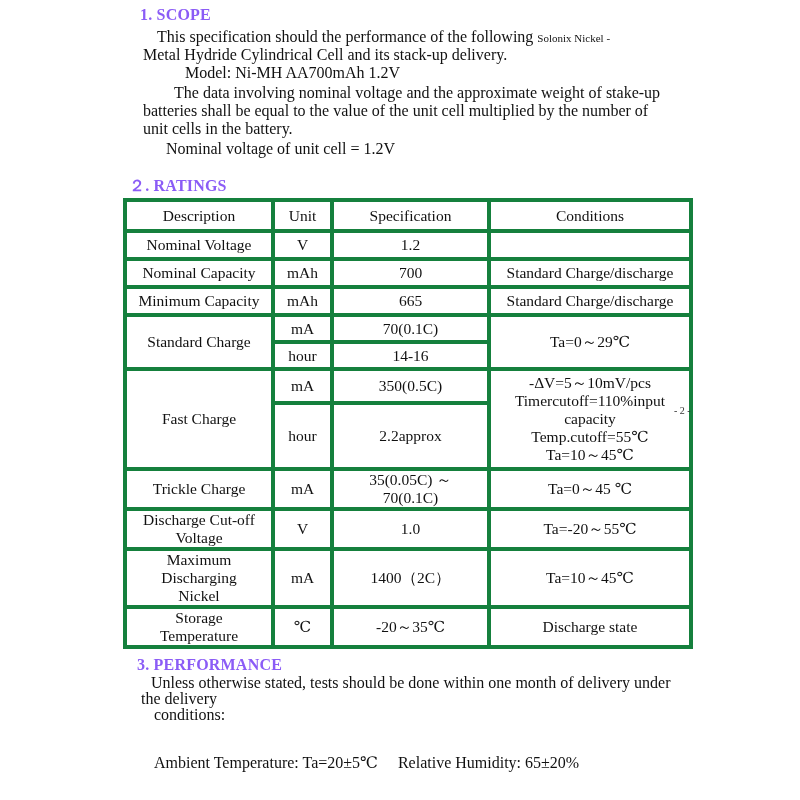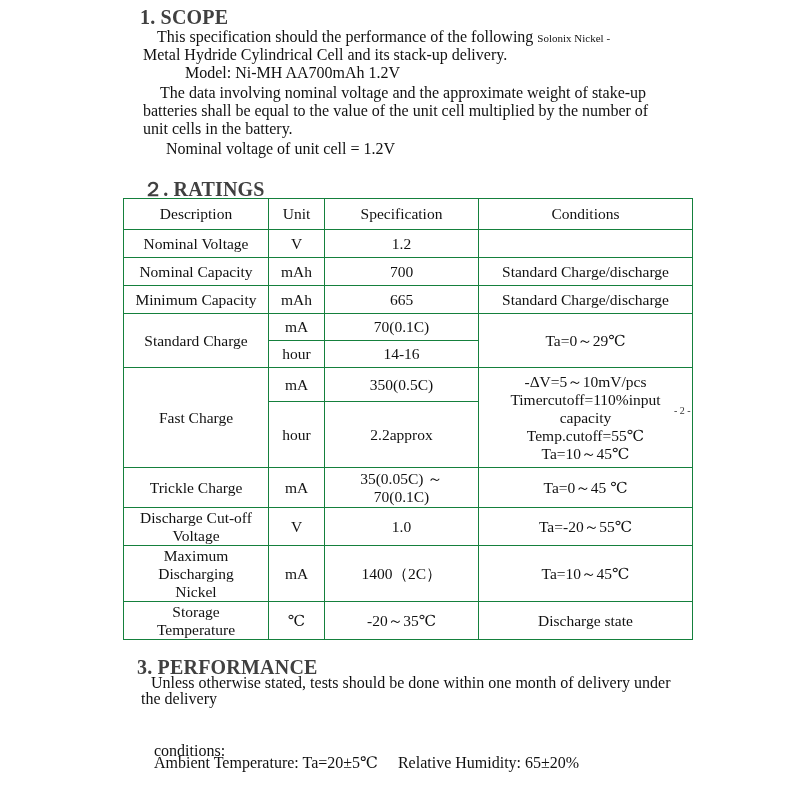--- a/index.html
+++ b/index.html
@@ -2,57 +2,57 @@
 <html><head>
 <meta charset="utf-8">
 <style>
   html, body { margin: 0; padding: 0; background: #ffffff; }
   body {
     width: 800px; height: 800px; position: relative; overflow: hidden;
     font-family: "Liberation Serif", "DejaVu Serif", serif;
     color: #111111;
   }
   .heading {
-    position: absolute; font-weight: bold; color: #404040;
-    font-size: 20px; letter-spacing: 0.2px;
+    position: absolute; font-weight: bold; color: #8b5cf6;
+    font-size: 16px; letter-spacing: 0.2px;
   }
   .line { position: absolute; font-size: 16px; white-space: nowrap; line-height: 18px; }
   .brand { font-size: 11px; }
 
   table.ratings {
     position: absolute; left: 123px; top: 198px;
     border-collapse: collapse; width: 570px;
     font-size: 15.5px;
   }
   table.ratings td {
-    border: 1px solid #15803d; text-align: center; vertical-align: middle;
+    border: 4px solid #15803d; text-align: center; vertical-align: middle;
     padding: 0 2px; line-height: 18px;
   }
   .c-desc { width: 140px; }
   .c-unit { width: 51px; }
   .c-spec { width: 149px; }
   .c-cond { width: auto; }
 
   .page-num {
     position: absolute; left: 674px; top: 405px; font-size: 10px; color: #333;
   }
 </style>
 </head>
 <body>
 
 <div class="heading" style="left:140px; top:6px;">1. SCOPE</div>
 <div class="line" style="left:157px; top:28px;"><span>This specification should the performance of the following </span><span class="brand">Solonix Nickel -</span></div>
 <div class="line" style="left:143px; top:46px;">Metal Hydride Cylindrical Cell and its stack-up delivery.</div>
 <div class="line" style="left:185px; top:64px;">Model: Ni-MH AA700mAh 1.2V</div>
-<div class="line" style="left:160px; top:84px;">The data involving nominal voltage and the approximate weight of stake-up</div>
+<div class="line" style="left:174px; top:84px;">The data involving nominal voltage and the approximate weight of stake-up</div>
 <div class="line" style="left:143px; top:102px;">batteries shall be equal to the value of the unit cell  multiplied by the number of</div>
 <div class="line" style="left:143px; top:120px;">unit cells in the battery.</div>
 <div class="line" style="left:166px; top:140px;">Nominal voltage of unit cell = 1.2V</div>
 
-<div class="heading" style="left:143px; top:176px;">２. RATINGS</div>
+<div class="heading" style="left:129px; top:176px;">２. RATINGS</div>
 
 <table class="ratings">
   <tbody>
       <tr style="height:31px;">
     <td class="c-desc">Description</td>
     <td class="c-unit">Unit</td>
     <td class="c-spec">Specification</td>
     <td class="c-cond">Conditions</td>
   </tr>
   <tr style="height:28px;">
@@ -143,15 +143,15 @@
     <td>Discharge state</td>
   </tr>
 </tbody>
   </table>
 
 <div class="page-num">- 2 -</div>
 
 <div class="heading" style="left:137px; top:656px;">3. PERFORMANCE</div>
 <div class="line" style="left:151px; top:674px;">Unless otherwise stated, tests should be done within one month of delivery under</div>
 <div class="line" style="left:141px; top:690px;">the delivery</div>
-<div class="line" style="left:154px; top:742px;text-align:center;">conditions:</div>
+<div class="line" style="left:154px; top:706px;text-align:center;">conditions:</div>
 <div class="line" style="left:154px; top:754px; white-space: pre;">Ambient Temperature: Ta=20±5℃     Relative Humidity: 65±20%</div>
 <div class="line" style="left:154px; top:816px;">Standard Charge/ Discharge Condition:</div>
 
 </body></html>

